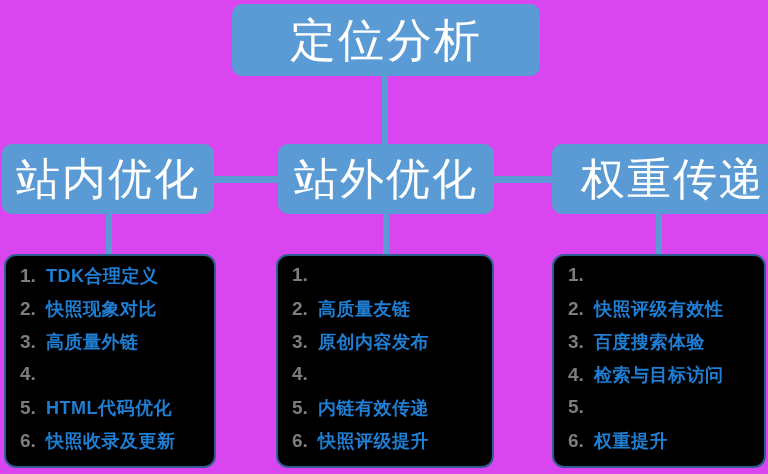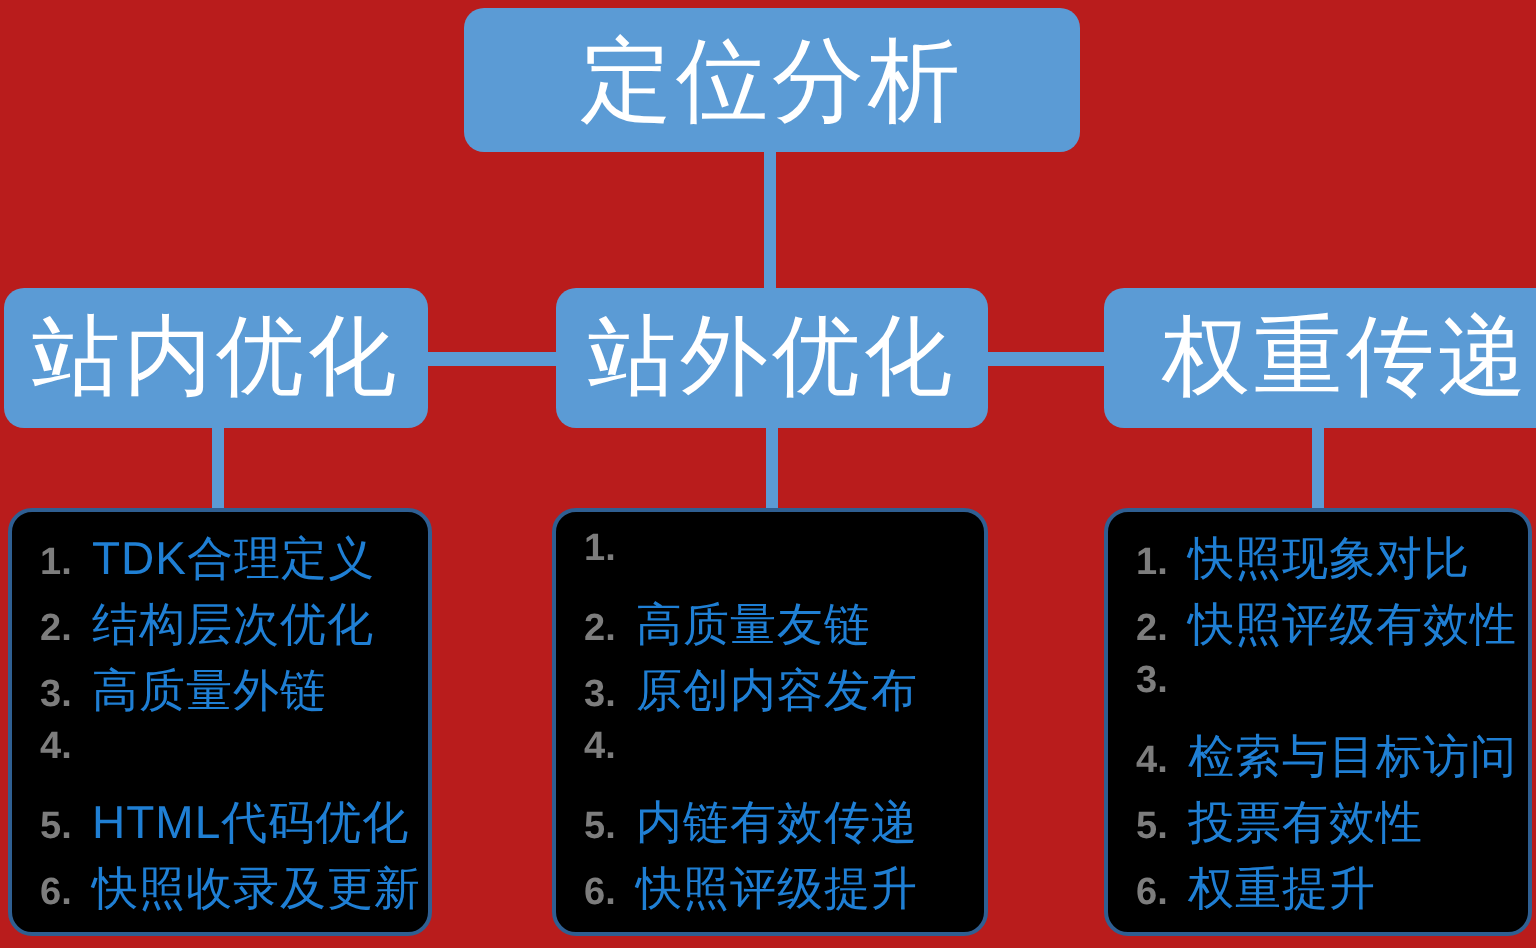--- a/index.html
+++ b/index.html
@@ -11,21 +11,21 @@
     width: 768px;
     height: 474px;
     overflow: hidden;
     font-family: "Liberation Sans", "DejaVu Sans", sans-serif;
   }
 
   #stage {
     position: relative;
     width: 768px;
     height: 474px;
-    background: #b91c1c;
+    background: #d946ef;
   }
 
   
   .conn {
     position: absolute;
     background: #5b9bd5;
   }
 
   
   .node {
@@ -92,22 +92,22 @@
   .li-num {
     color: #7d7d7d;
     font-size: 19px;
     font-weight: bold;
     width: 26px;
     flex: none;
   }
 
   .li-text {
     color: #1f7fd4;
-    font-size: 23px;
-    font-weight: normal;
+    font-size: 18px;
+    font-weight: bold;
     letter-spacing: 0.5px;
   }
 </style>
 </head>
 <body>
 
 <div id="stage">
 
   <div class="node title">
     <span>定位分析</span>
@@ -134,21 +134,21 @@
   <div class="conn" style="left:656px; top:214px; width:6px; height:42px;"></div>
 
   <div class="panel panel-left">
     <ol>
       <li>
         <span class="li-num">1.</span>
         <span class="li-text">TDK合理定义</span>
       </li>
       <li>
         <span class="li-num">2.</span>
-        <span class="li-text">结构层次优化</span>
+        <span class="li-text">快照现象对比</span>
       </li>
       <li>
         <span class="li-num">3.</span>
         <span class="li-text">高质量外链</span>
       </li>
       <li>
         <span class="li-num">4.</span>
       </li>
       <li>
         <span class="li-num">5.</span>
@@ -185,36 +185,35 @@
         <span class="li-num">6.</span>
         <span class="li-text">快照评级提升</span>
       </li>
     </ol>
   </div>
 
   <div class="panel panel-right">
     <ol>
       <li>
         <span class="li-num">1.</span>
-        <span class="li-text">快照现象对比</span>
       </li>
       <li>
         <span class="li-num">2.</span>
         <span class="li-text">快照评级有效性</span>
       </li>
       <li>
         <span class="li-num">3.</span>
+        <span class="li-text">百度搜索体验</span>
       </li>
       <li>
         <span class="li-num">4.</span>
         <span class="li-text">检索与目标访问</span>
       </li>
       <li>
         <span class="li-num">5.</span>
-        <span class="li-text">投票有效性</span>
       </li>
       <li>
         <span class="li-num">6.</span>
         <span class="li-text">权重提升</span>
       </li>
     </ol>
   </div>
 
 </div>
 

